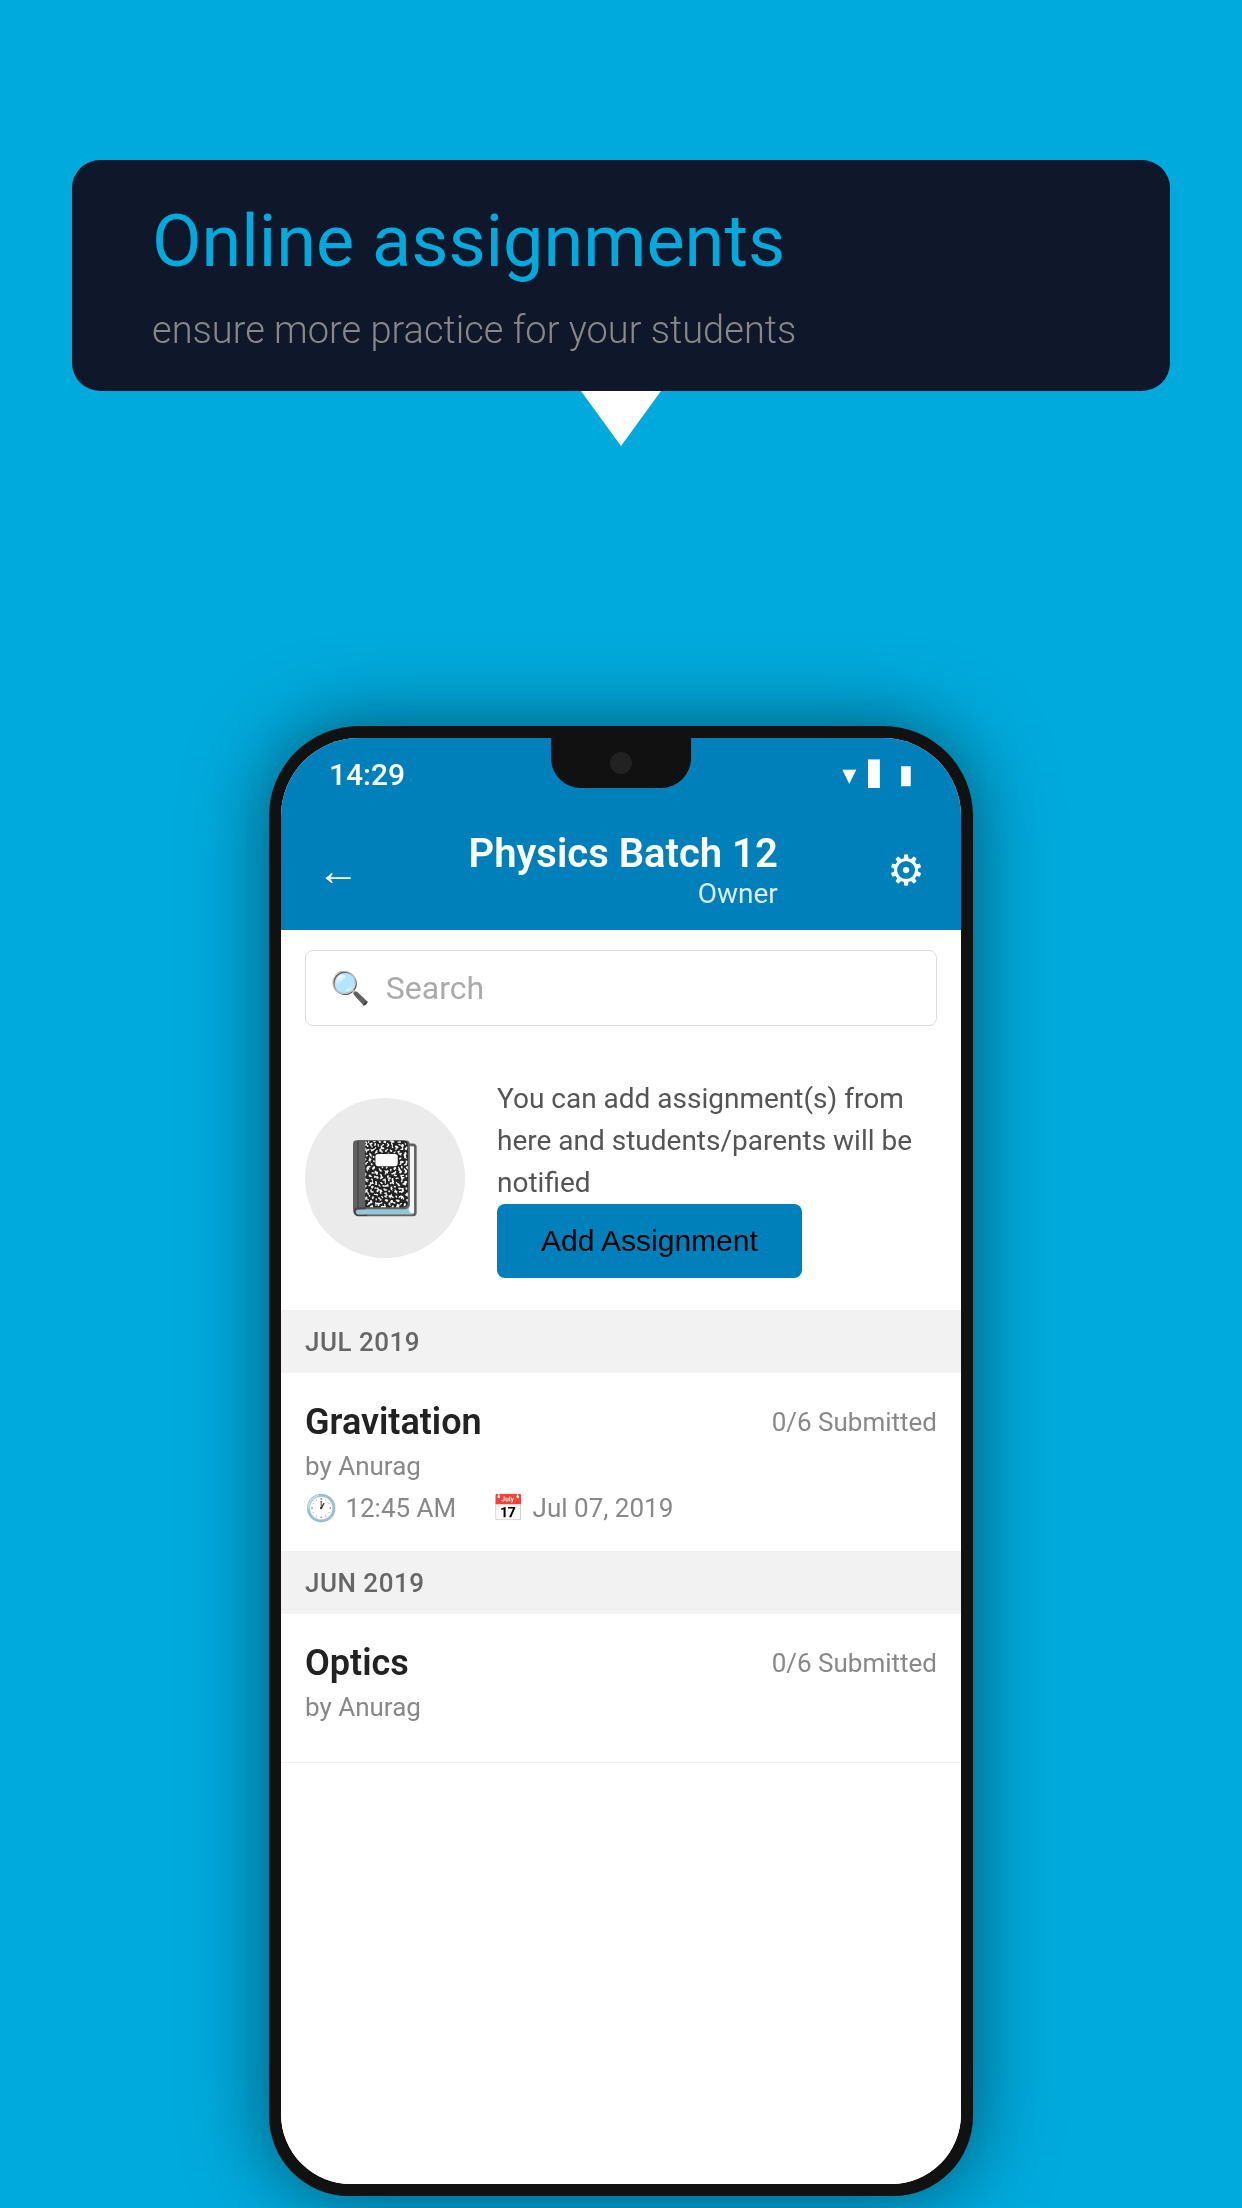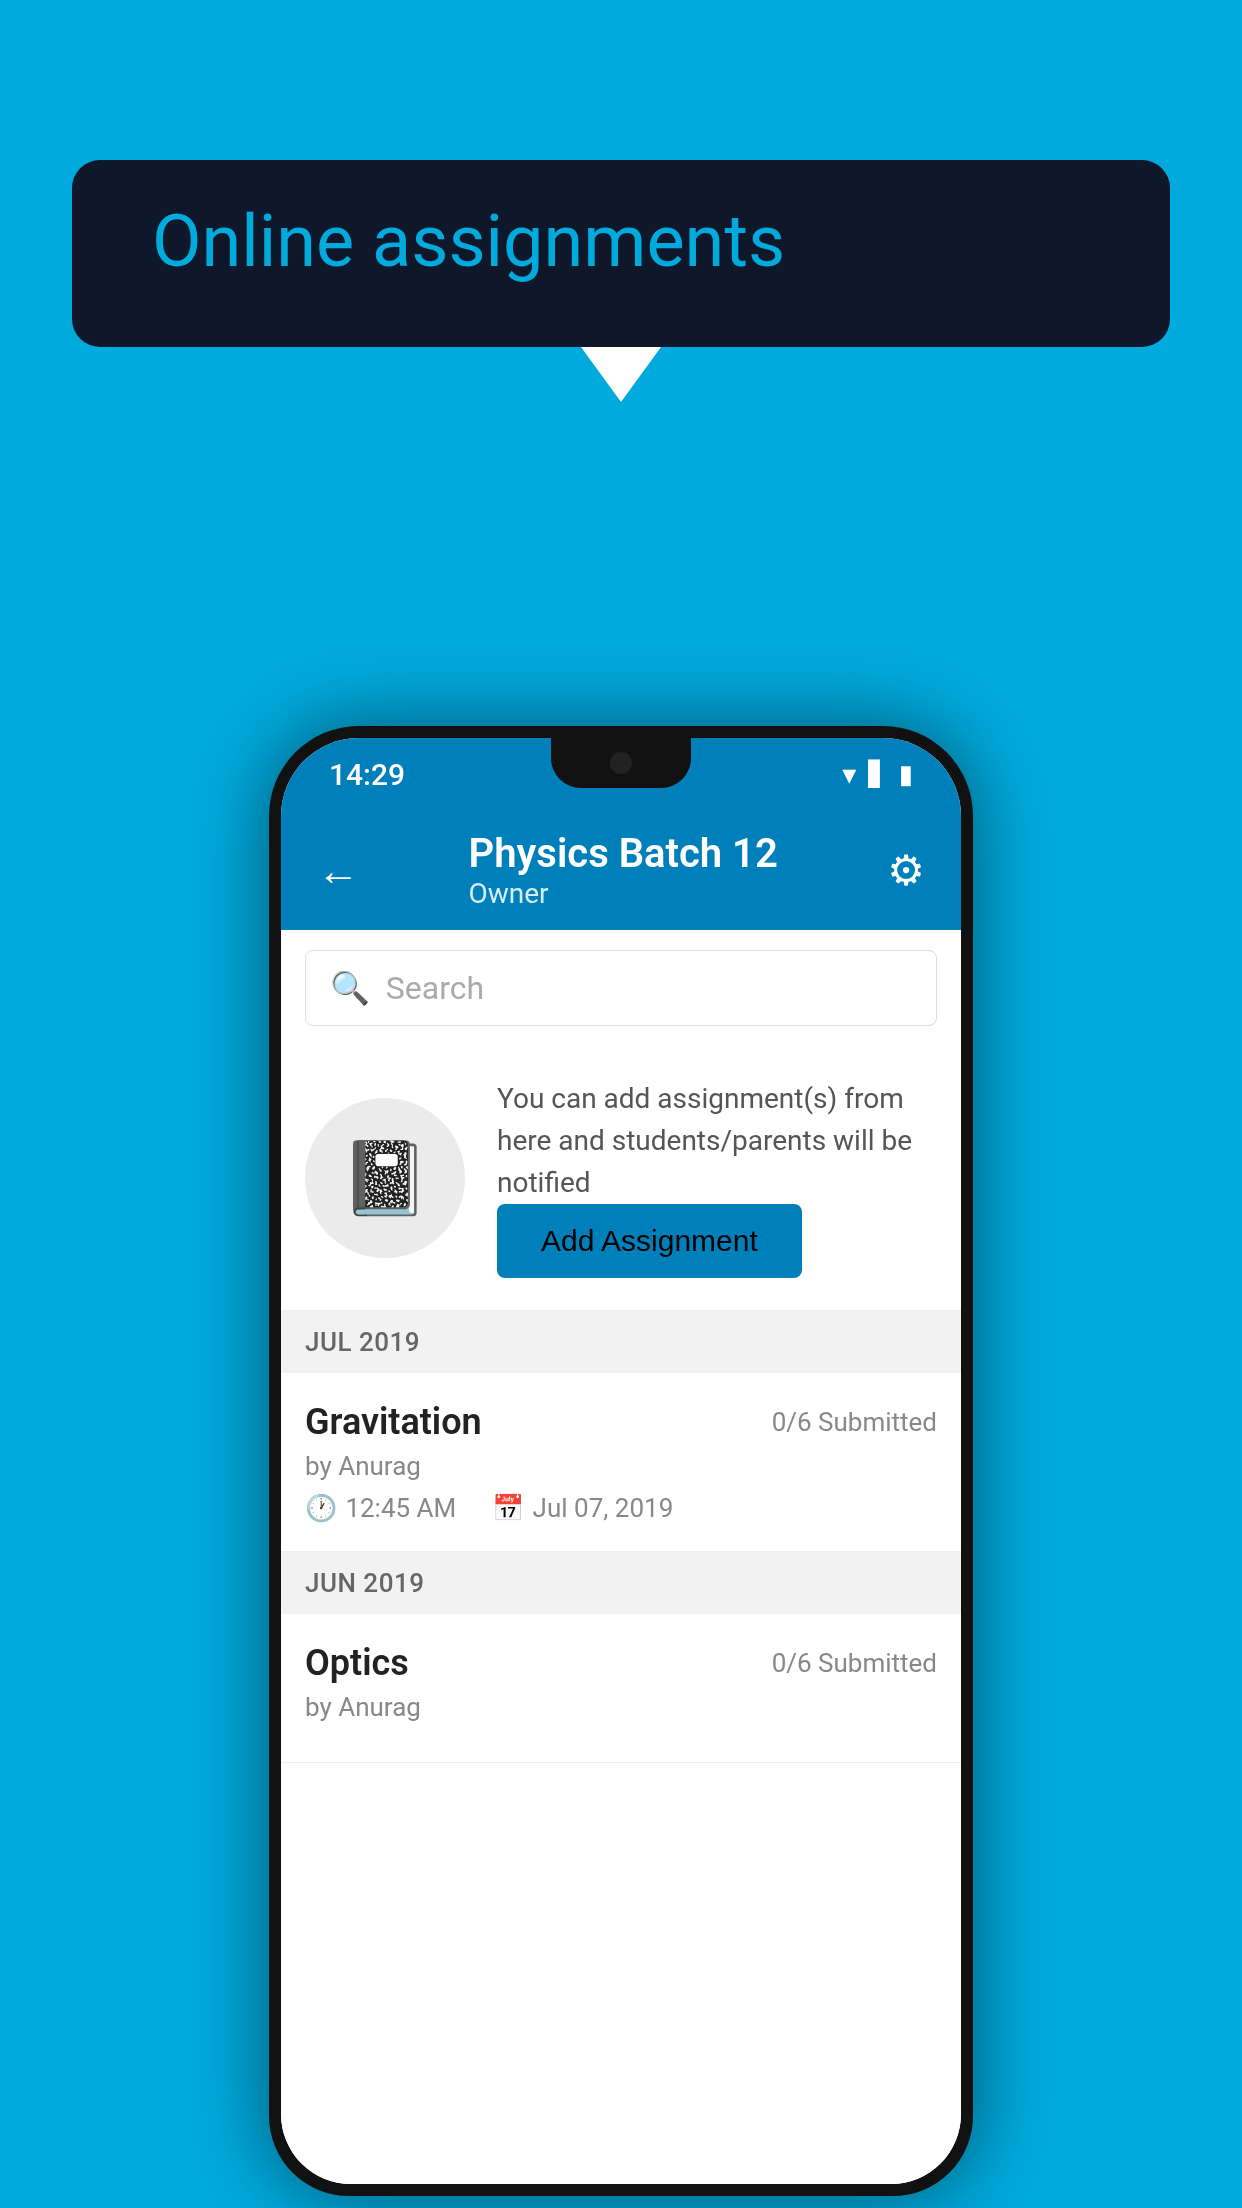--- a/index.html
+++ b/index.html
@@ -134,21 +134,21 @@
       padding: 0 36px;
     }
 
     .back-arrow {
       color: white;
       font-size: 42px;
       cursor: pointer;
     }
 
     .header-center {
-      text-align: left;
+      text-align: right;
     }
 
     .header-title {
       color: white;
       font-size: 40px;
       font-weight: 600;
     }
 
     .header-subtitle {
       color: rgba(255,255,255,0.85);
@@ -340,20 +340,21 @@
     .battery-icon { color: white; font-size: 26px; }
   </style>
 </head>
 <body>
 
 <div style="position:absolute;top:0;left:0;width:1242px;height:2208px;background:#00AADD;"></div>
 
 <div class="speech-bubble-container">
   <div class="speech-bubble">
     <div class="speech-bubble-title">Online assignments</div>
+    <div class="speech-bubble-sub">ensure more practice for your students</div>
   </div>
   <div class="speech-tail"></div>
 </div>
 
 <div class="phone-frame">
   <div class="phone-inner">
 
     <div style="display:flex;flex-direction:column;height:100%;background:white;border-radius:66px 66px 58px 58px;overflow:hidden;">
 
       <div class="status-bar">

